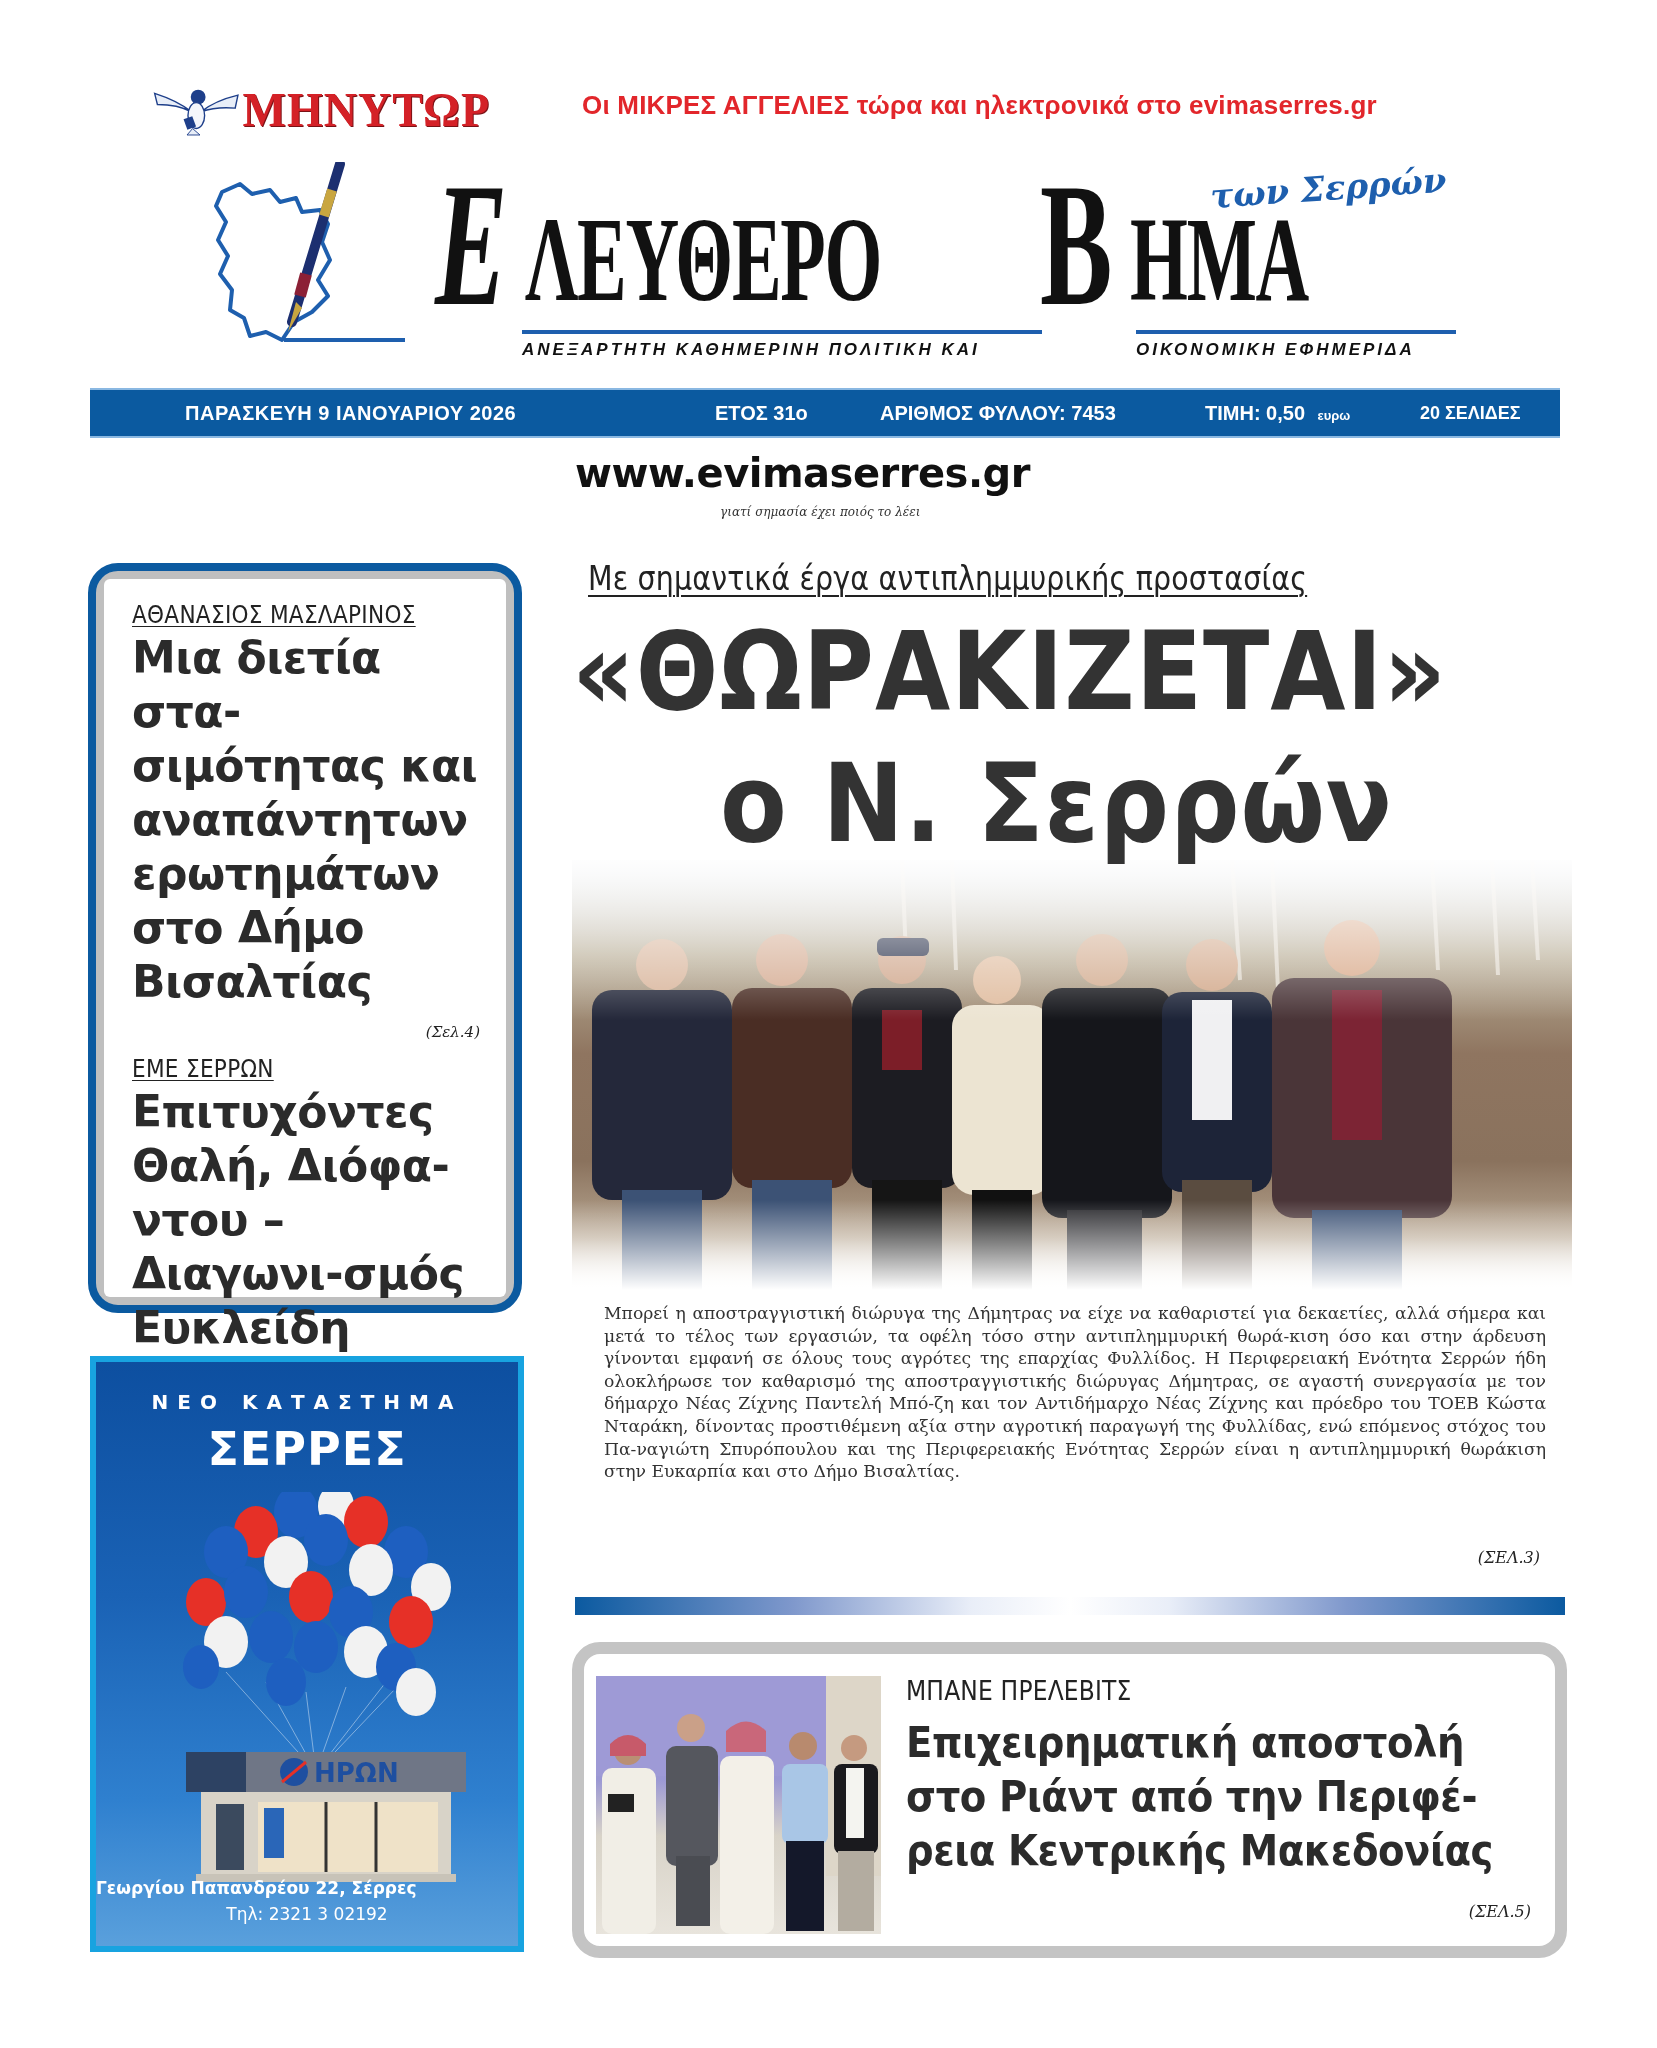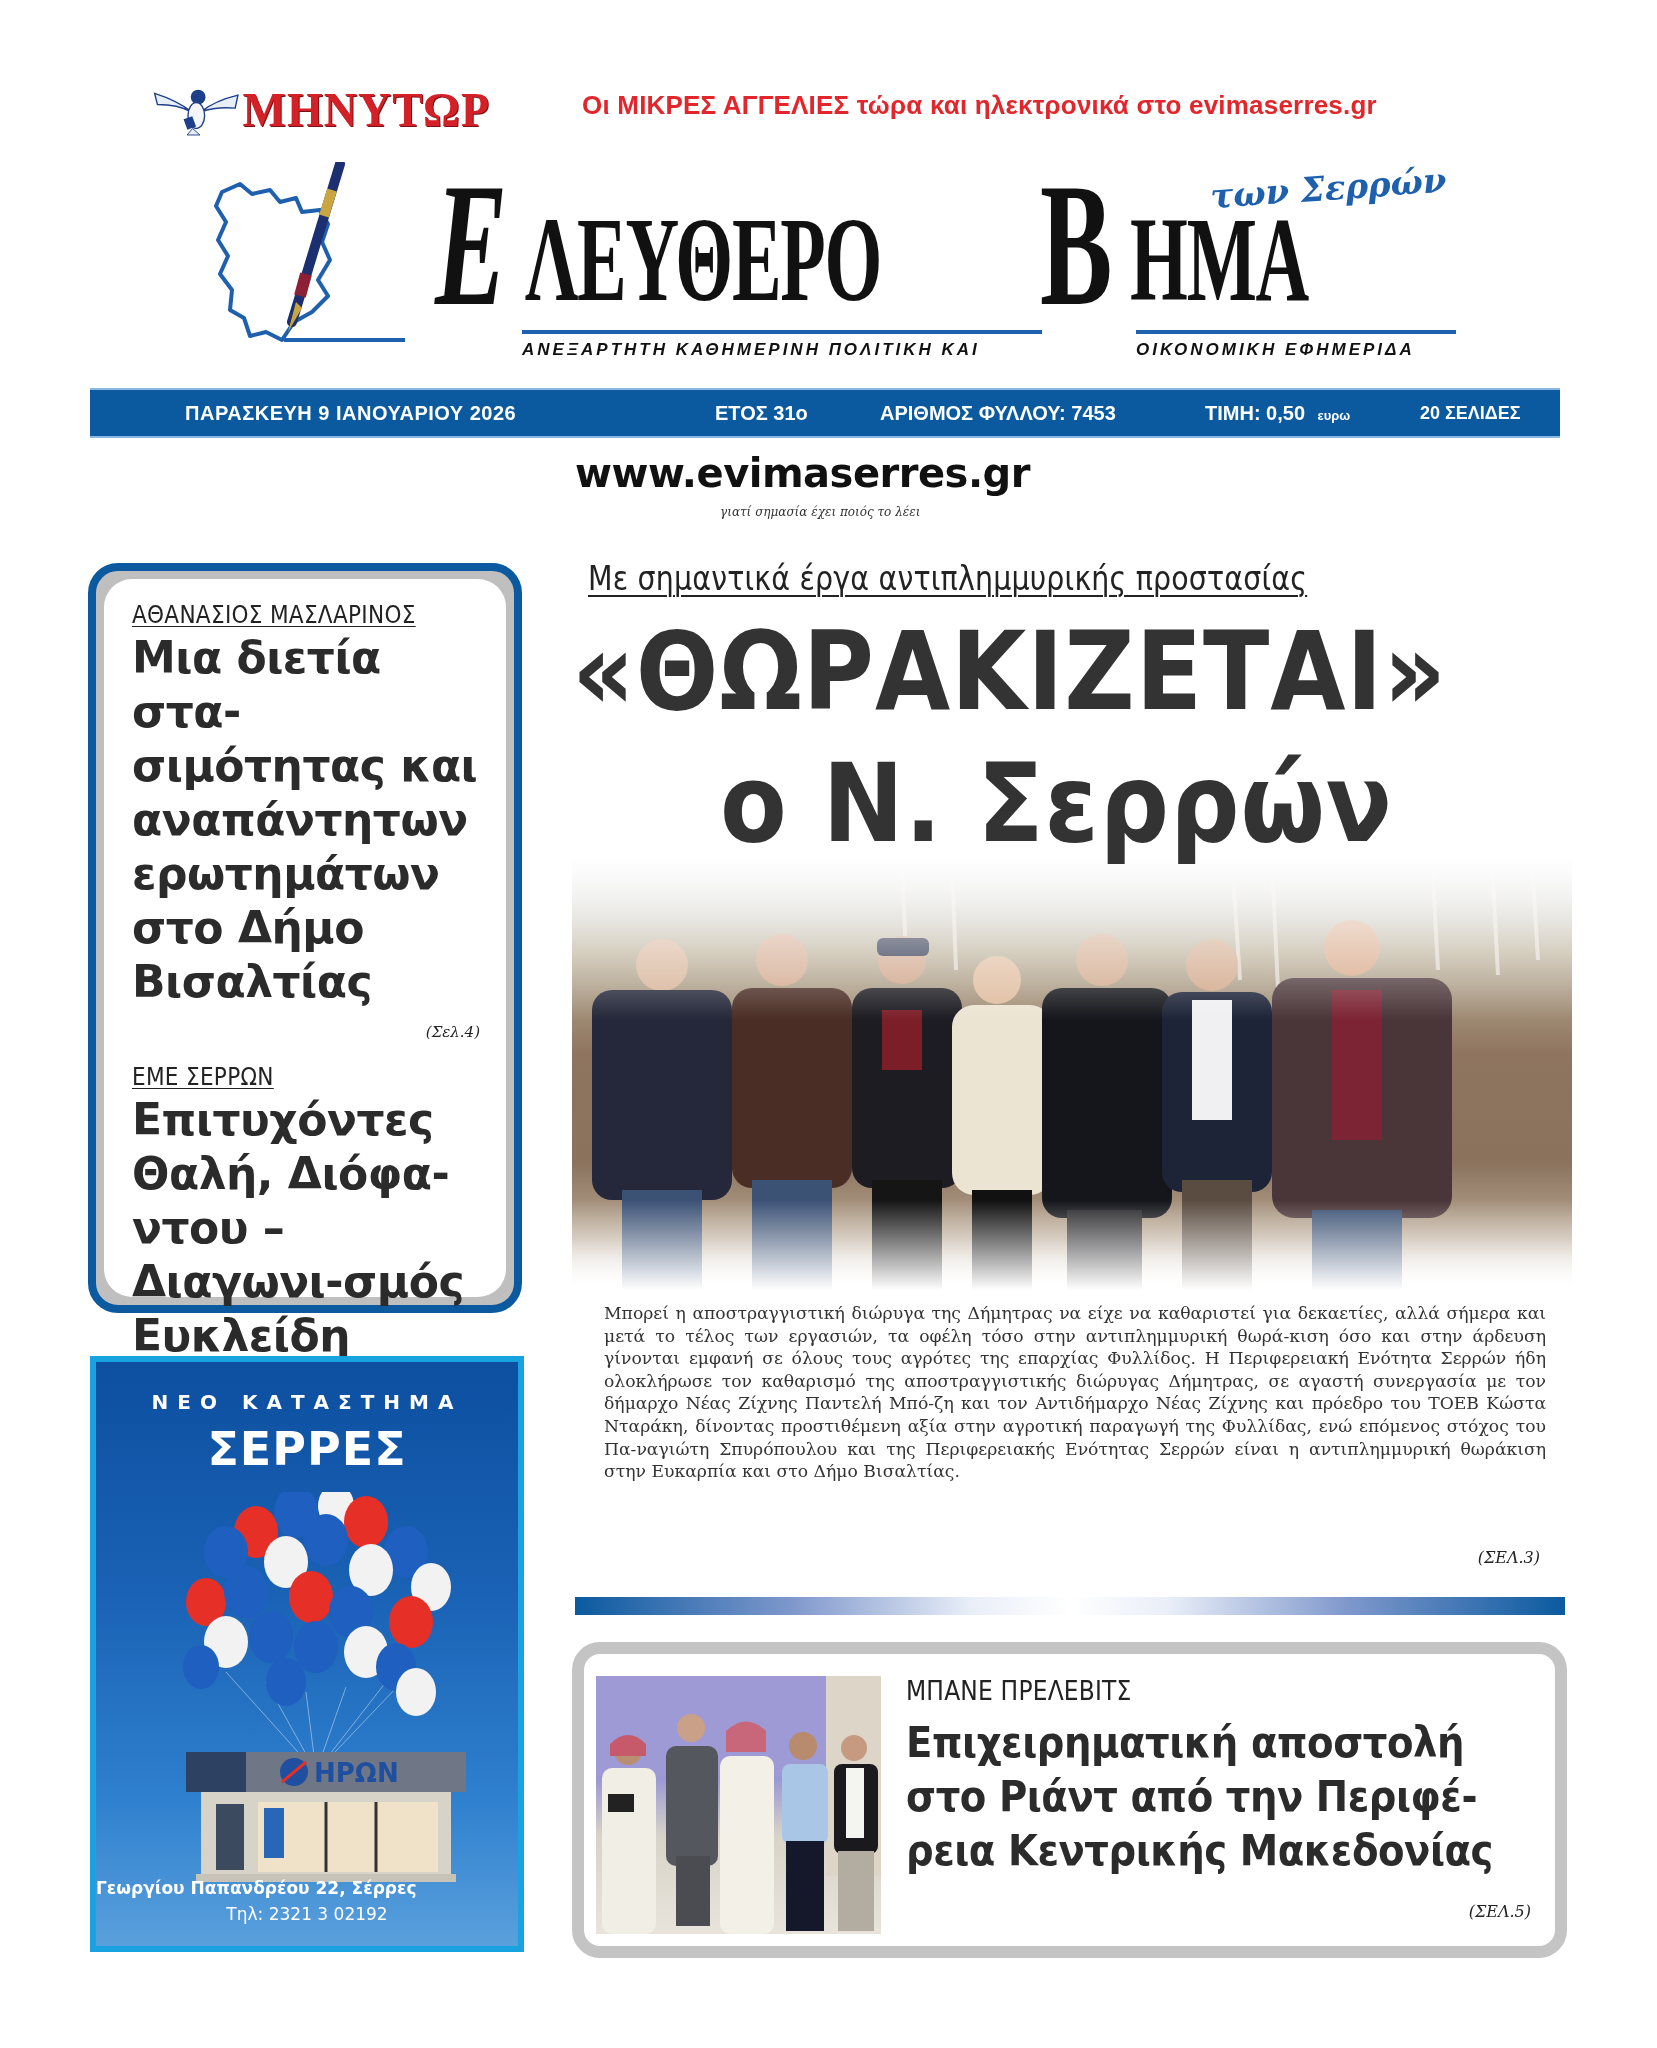--- a/index.html
+++ b/index.html
@@ -34,25 +34,25 @@
   .infobar .price { left: 1115px; }
   .infobar .price small { font-size: 13px; font-weight: 700; margin-left: 7px; }
   .infobar .pages { left: 1330px; font-size: 18px; }
 
   
   .website { position: absolute; left: 575px; top: 450px; font-family: "DejaVu Sans", sans-serif; font-weight: 700; font-size: 40px; color: #111; letter-spacing: -0.5px; }
   .tagline { position: absolute; left: 720px; top: 505px; font-family: "DejaVu Serif", serif; font-style: italic; font-size: 12px; color: #333; }
 
   
   .leftbox { position: absolute; left: 88px; top: 563px; width: 434px; height: 750px; border: 8px solid #0b5aa0; border-radius: 30px; background: #bfbfbf; padding: 8px; }
-  .leftbox-inner { width: 100%; height: 100%; background: #fff; border-radius: 28px; padding: 22px 24px 0 28px; position: relative; }
+  .leftbox-inner { width: 100%; height: 100%; background: #fff; border-radius: 6px; padding: 22px 24px 0 28px; position: relative; }
   .kicker { font-family: "DejaVu Sans", sans-serif; font-size: 24px; text-decoration: underline; text-decoration-thickness: 1px; text-underline-offset: 3px; color: #222; letter-spacing: 0.3px; font-stretch: condensed; }
   .lhead { font-family: "DejaVu Sans", sans-serif; font-weight: 700; font-size: 44px; line-height: 54px; color: #2b2b2b; margin-top: 2px; letter-spacing: -0.5px; }
   .pageref { font-family: "DejaVu Serif", serif; font-style: italic; font-size: 15px; text-align: right; color: #222; margin-top: 14px; padding-right: 2px; }
-  .story2 { margin-top: 22px; }
+  .story2 { margin-top: 14px; }
 
   
   .ad { position: absolute; left: 90px; top: 1356px; width: 434px; height: 596px; border: 6px solid #18a3e0; background: linear-gradient(180deg, #0d4fa0 0%, #1a62b5 40%, #2f80cf 75%, #5aa0dc 100%); overflow: hidden; }
   .ad .new-store { position: absolute; top: 28px; width: 100%; text-align: center; color: #fff; font-family: "DejaVu Sans", sans-serif; font-weight: 700; font-size: 20px; letter-spacing: 9px; }
   .ad .city { position: absolute; top: 60px; width: 100%; text-align: center; color: #fff; font-family: "DejaVu Sans", sans-serif; font-weight: 700; font-size: 46px; letter-spacing: 1px; }
   .ad .balloons { position: absolute; left: 70px; top: 130px; width: 300px; height: 290px; }
   .ad .store { position: absolute; left: 80px; top: 380px; width: 300px; height: 150px; }
   .ad .address { position: absolute; top: 516px; width: 100%; text-align: left; color: #fff; font-family: "DejaVu Sans", sans-serif; font-weight: 700; font-size: 17px; }
   .ad .phone { position: absolute; top: 542px; width: 100%; text-align: center; color: #fff; font-family: "DejaVu Sans", sans-serif; font-weight: 400; font-size: 17px; }
 

